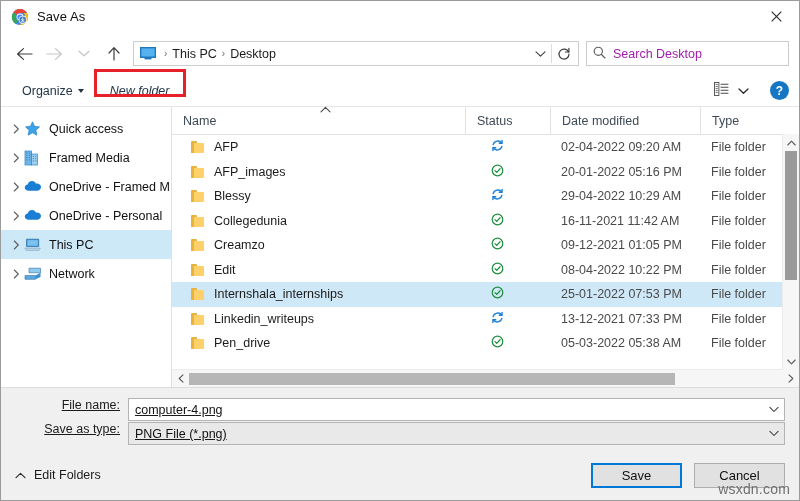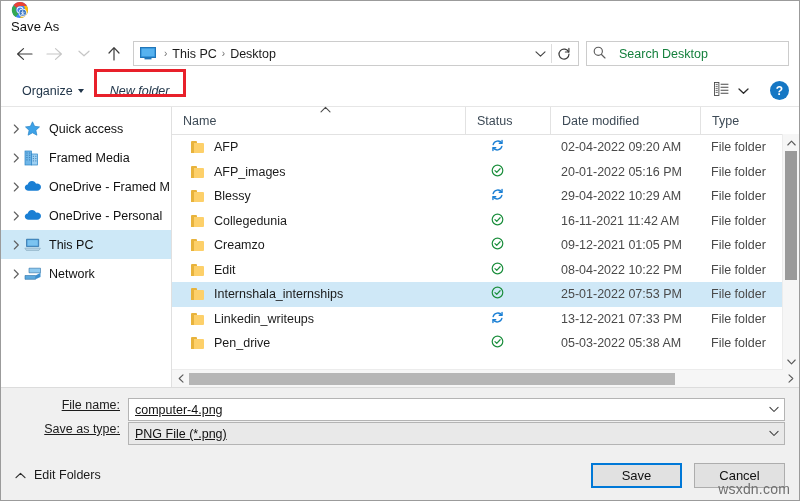--- a/index.html
+++ b/index.html
@@ -10,22 +10,22 @@
     -webkit-font-smoothing:antialiased;
   }
   .dialog{
     position:relative;width:800px;height:501px;
     box-sizing:border-box;border:1px solid #9b9b9b;background:#ffffff;
     display:flex;flex-direction:column;
   }
 
   
   .titlebar{
-    height:31px;min-height:31px;display:flex;
-    background:#ffffff;padding-left:10px;flex-direction:column;
+    height:31px;min-height:31px;display:flex;align-items:center;
+    background:#ffffff;padding-left:10px;
   }
   .app-icon{width:18px;height:18px;position:relative;flex:none;margin-right:8px;}
   .title-text{font-size:13px;color:#111;letter-spacing:.1px;}
   .titlebar-spacer{flex:1;}
   .winbtn{
     width:46px;height:31px;display:flex;align-items:center;justify-content:center;
     font-size:13px;color:#2b2b2b;
   }
   .winbtn svg{display:block;}
 
@@ -48,21 +48,21 @@
   .crumb{font-size:12.5px;color:#1b1b1b;white-space:nowrap;padding:0 2px;}
   .crumb-sep{color:#6d6d6d;font-size:10px;padding:0 3px;}
   .addr-spacer{flex:1;}
   .addr-chevron{width:22px;display:flex;align-items:center;justify-content:center;color:#444;}
   .addr-divider{width:1px;height:19px;background:#dcdcdc;}
   .refreshbtn{width:24px;display:flex;align-items:center;justify-content:center;color:#3b3b3b;}
   .searchbox{
     width:203px;height:25px;margin-left:7px;border:1px solid #cccccc;background:#fff;
     display:flex;align-items:center;padding:0 6px;box-sizing:border-box;flex:none;
   }
-  .search-ph{font-size:12.5px;color:#15803d;margin-left:13px;}
+  .search-ph{font-size:12.5px;color:#a21caf;margin-left:7px;}
 
   
   .toolbar{
     height:31px;min-height:31px;display:flex;align-items:center;
     padding:0 10px 0 14px;background:#ffffff;position:relative;
   }
   .tb-item{
     font-size:12.5px;color:#22364a;display:flex;align-items:center;gap:5px;
     padding:3px 7px;white-space:nowrap;
   }

